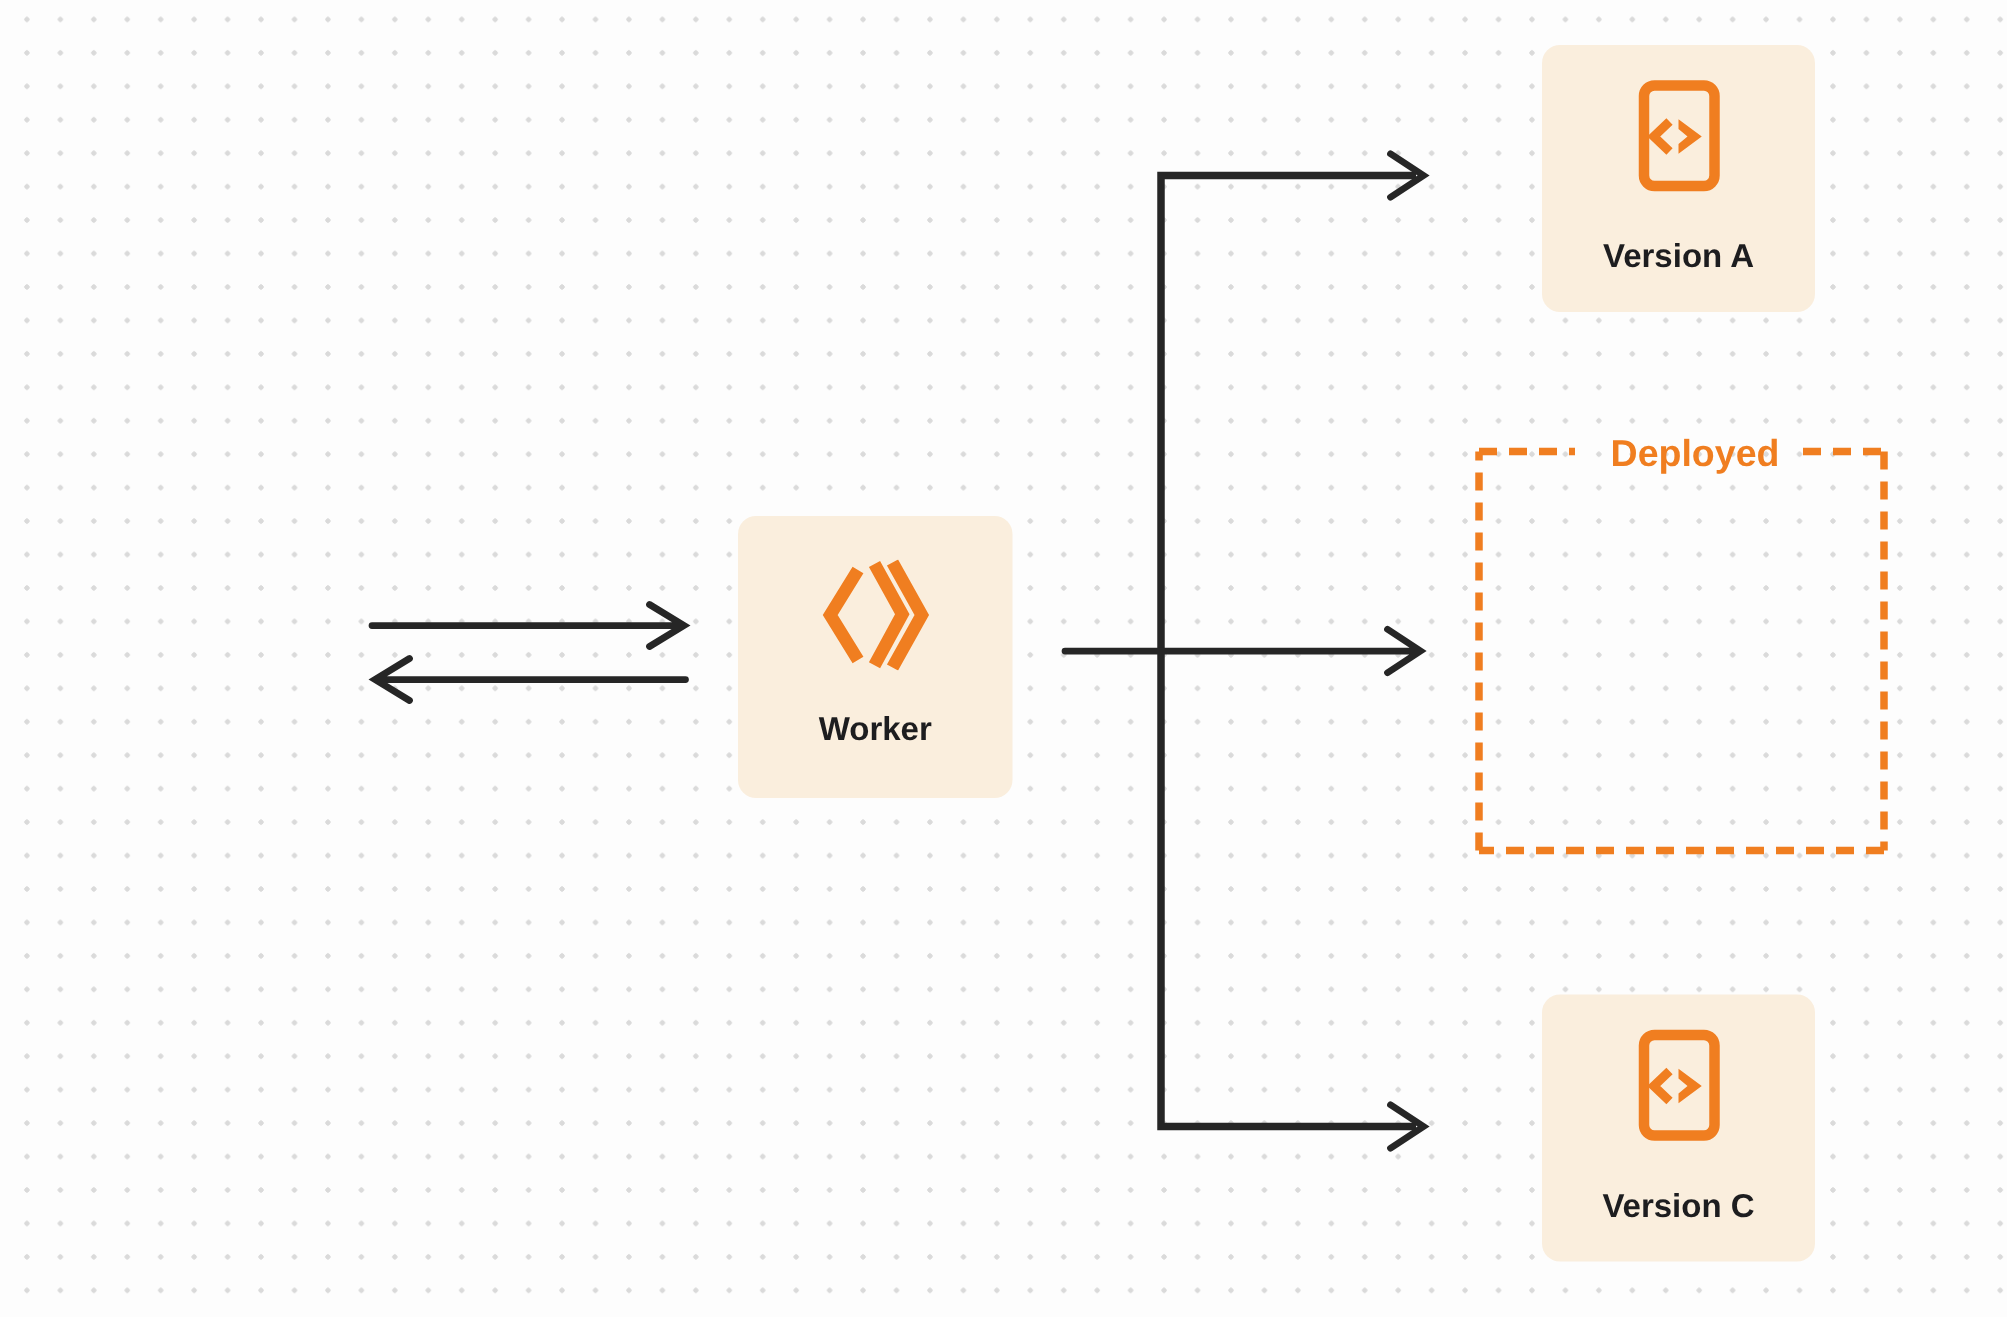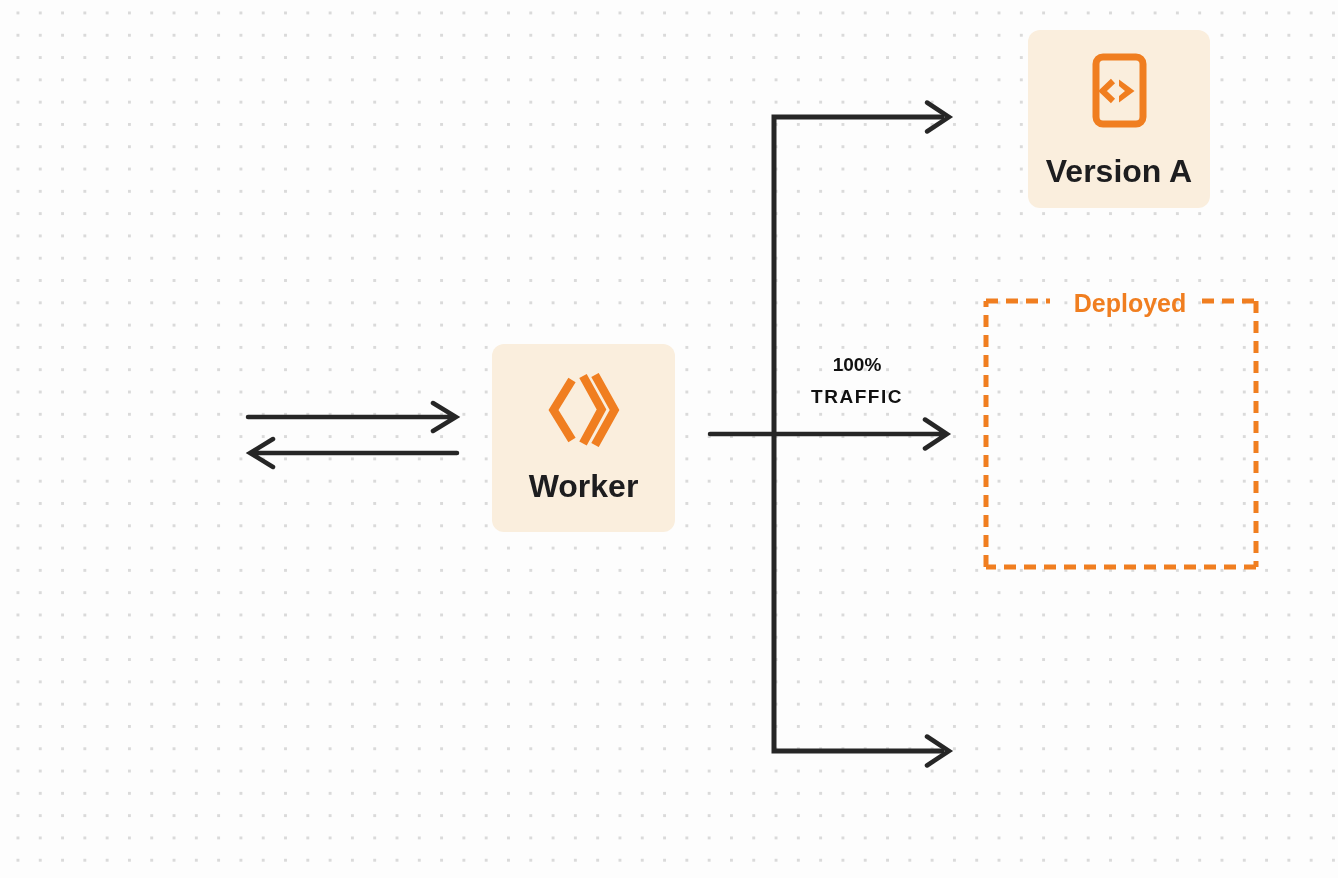--- a/index.html
+++ b/index.html
@@ -38,21 +38,21 @@
   .dashed{
     fill:none;stroke:var(--accent);stroke-width:5;
     stroke-dasharray:12 8;stroke-linecap:butt;
   }
   .node{
     position:absolute;
     display:flex;flex-direction:column;align-items:center;
     border-radius:12px;
   }
   .node-label{
-    font-size:32px;font-weight:700;color:var(--ink);
+    font-size:22px;font-weight:700;color:var(--ink);
     line-height:30px;white-space:nowrap;
   }
   .client-node{
     left:30px;top:344px;width:182px;height:180px;
     background:var(--gray);border-radius:10px;
     justify-content:center;
   }
   .worker-node{
     left:492px;top:344px;width:183px;height:188px;
     background:var(--cream);
@@ -132,21 +132,25 @@
   <div class="node version-node version-a">
     <svg class="code-icon" viewBox="0 0 55 75" xmlns="http://www.w3.org/2000/svg">
       <rect x="4" y="4" width="47" height="67" rx="7"></rect>
       <polyline class="lt" points="21,28 10.5,38 21,48"></polyline>
       <path class="gt" d="M27 26.5 L42.5 38 L27 49.5 L27 43 L33 38 L27 33 Z"></path>
     </svg>
     <div class="node-label">Version A</div>
   </div>
 
 
+  <div class="node version-node version-c">
+    <svg class="code-icon" viewBox="0 0 55 75" xmlns="http://www.w3.org/2000/svg">
+      <rect x="4" y="4" width="47" height="67" rx="7"></rect>
+      <polyline class="lt" points="21,28 10.5,38 21,48"></polyline>
+      <path class="gt" d="M27 26.5 L42.5 38 L27 49.5 L27 43 L33 38 L27 33 Z"></path>
+    </svg>
+    <div class="node-label">Version C</div>
+  </div>
 
   <div class="deployed-label">Deployed</div>
 
-  <div class="traffic-label">
-    <div>100%</div>
-    <div class="traffic-word">TRAFFIC</div>
-  </div>
 
 </div>
 
 </body></html>

